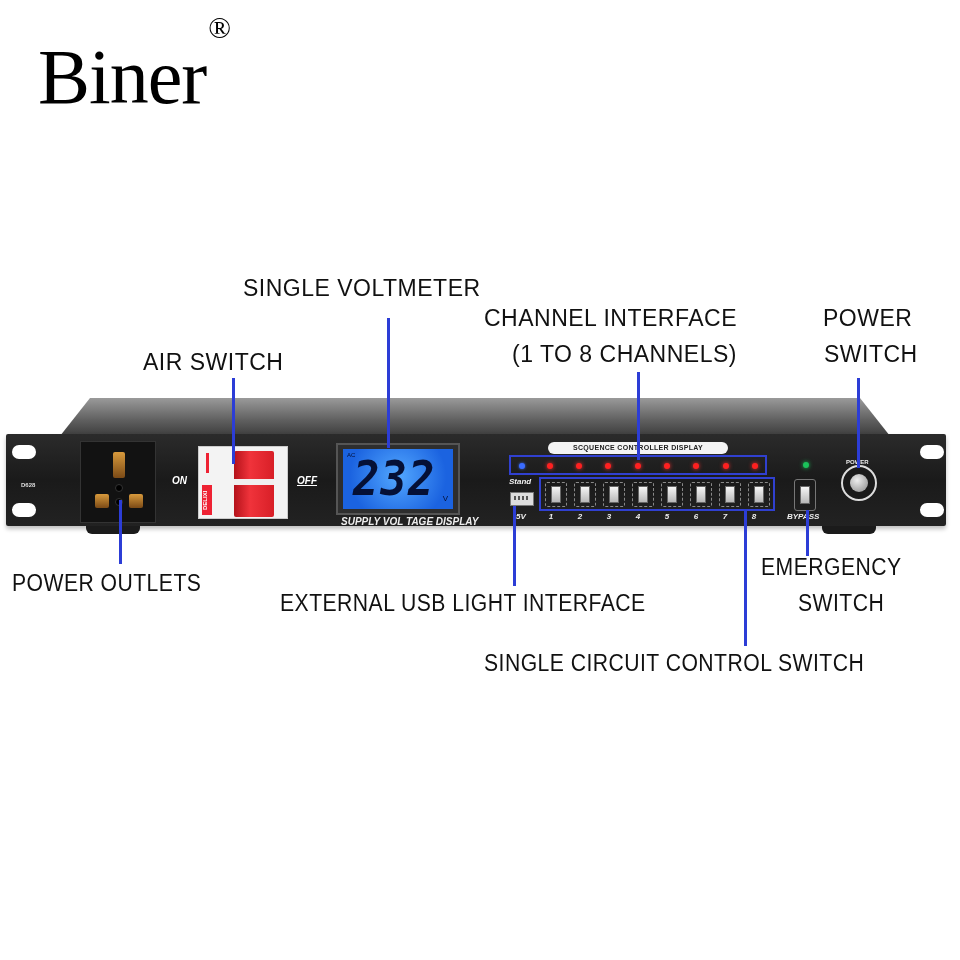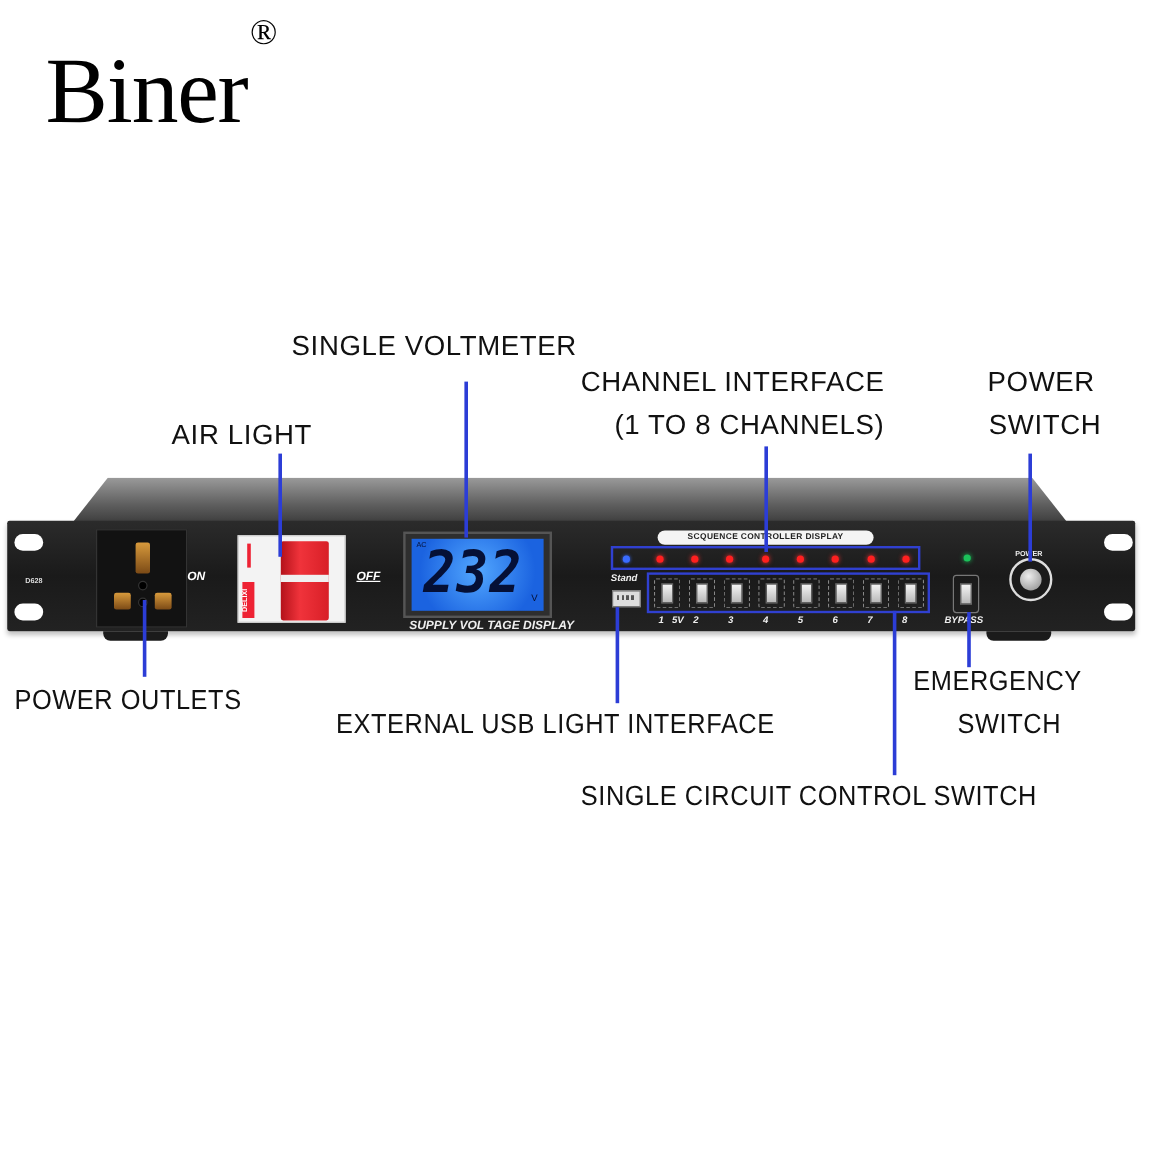--- a/index.html
+++ b/index.html
@@ -48,21 +48,21 @@
     .seq-title { position: absolute; left: 548px; top: 442px; width: 180px; height: 12px; background: #f4f4f4; border-radius: 6px; font-size: 7px; font-weight: bold; color: #222; text-align: center; line-height: 12px; letter-spacing: 0.3px; }
     .led-box { position: absolute; left: 509px; top: 455px; width: 258px; height: 20px; border: 2px solid #3040d0; }
     .led { position: absolute; top: 6px; width: 6px; height: 6px; border-radius: 50%; }
     .led.blue { background: #3a6cff; box-shadow: 0 0 3px #3a6cff; }
     .led.red { background: #ff2020; box-shadow: 0 0 4px #ff3030; }
     .led.green { background: #1bc25a; box-shadow: 0 0 4px #1bc25a; }
 
     .stand-label { position: absolute; left: 509px; top: 477px; font-size: 8px; font-style: italic; font-weight: bold; color: #eee; }
     .usb-port { position: absolute; left: 510px; top: 492px; width: 24px; height: 14px; background: #ddd; border: 1px solid #777; }
     .usb-port::after { content: ""; position: absolute; left: 3px; top: 3px; width: 16px; height: 4px; background: repeating-linear-gradient(90deg, #555 0 2px, #ddd 2px 4px); }
-    .five-v { position: absolute; left: 516px; top: 512px; font-size: 8px; font-weight: bold; font-style: italic; color: #eee; padding-left: 44px; }
+    .five-v { position: absolute; left: 516px; top: 512px; font-size: 8px; font-weight: bold; font-style: italic; color: #eee; }
 
     .switch-box { position: absolute; left: 539px; top: 477px; width: 236px; height: 34px; border: 2px solid #3040d0; }
     .ch-switch { position: absolute; top: 3px; width: 22px; height: 25px; border: 1px dashed #888; border-radius: 2px; }
     .ch-switch .rocker { position: absolute; left: 5px; top: 3px; width: 10px; height: 17px; background: linear-gradient(#f5f5f5, #b8b8b8); border: 1px solid #666; }
     .ch-num { position: absolute; top: 512px; width: 12px; font-size: 8px; font-weight: bold; font-style: italic; color: #eee; text-align: center; }
 
     .bypass-switch { position: absolute; left: 794px; top: 479px; width: 22px; height: 32px; border: 1px solid #777; border-radius: 3px; }
     .bypass-switch .rocker { position: absolute; left: 5px; top: 6px; width: 10px; height: 18px; background: linear-gradient(#f5f5f5, #b8b8b8); border: 1px solid #666; }
     .bypass-label { position: absolute; left: 787px; top: 512px; font-size: 8px; font-weight: bold; font-style: italic; color: #eee; }
 
@@ -73,21 +73,21 @@
 </head>
 <body>
 
 <div class="brand"><span>Biner</span><sup>®</sup></div>
 
 <div class="label" style="left:243px; top:270px;">SINGLE VOLTMETER</div>
 <div class="label" style="left:484px; top:300px;">CHANNEL INTERFACE</div>
 <div class="label" style="left:512px; top:336px;">(1 TO 8 CHANNELS)</div>
 <div class="label" style="left:823px; top:300px;">POWER</div>
 <div class="label" style="left:824px; top:336px;">SWITCH</div>
-<div class="label" style="left:143px; top:344px;">AIR LIGHT</div>
+<div class="label" style="left:143px; top:344px;">AIR SWITCH</div>
 <div class="label cond" style="left:12px; top:565px;">POWER OUTLETS</div>
 <div class="label cond" style="left:280px; top:585px;">EXTERNAL USB LIGHT INTERFACE</div>
 <div class="label cond" style="left:761px; top:549px;">EMERGENCY</div>
 <div class="label cond" style="left:798px; top:585px;">SWITCH</div>
 <div class="label cond" style="left:484px; top:645px;">SINGLE CIRCUIT CONTROL SWITCH</div>
 
 <div class="rack-top"></div>
 <div class="rack-front"></div>
 <div class="ear-hole" style="left:12px; top:445px;"></div>
 <div class="ear-hole" style="left:12px; top:503px;"></div>
@@ -99,21 +99,21 @@
 <div class="model">D628</div>
 
 <div class="outlet">
   <div class="pin" style="left:32px; top:10px; width:12px; height:26px;"></div>
   <div class="pin" style="left:14px; top:52px; width:14px; height:14px;"></div>
   <div class="pin" style="left:48px; top:52px; width:14px; height:14px;"></div>
   <div class="hole" style="left:34px; top:42px;"></div>
   <div class="hole" style="left:34px; top:56px;"></div>
 </div>
 
-<div class="on-label" style="left:156px;">ON</div>
+<div class="on-label" style="left:172px;">ON</div>
 <div class="breaker">
   <div class="breaker-strip"></div>
   <div class="breaker-brand">DELIXI</div>
   <div class="breaker-toggle"></div>
 </div>
 <div class="off-label" style="left:297px;text-decoration:underline;">OFF</div>
 
 <div class="lcd-frame">
   <div class="lcd">
     <span class="lcd-ac">AC</span>

